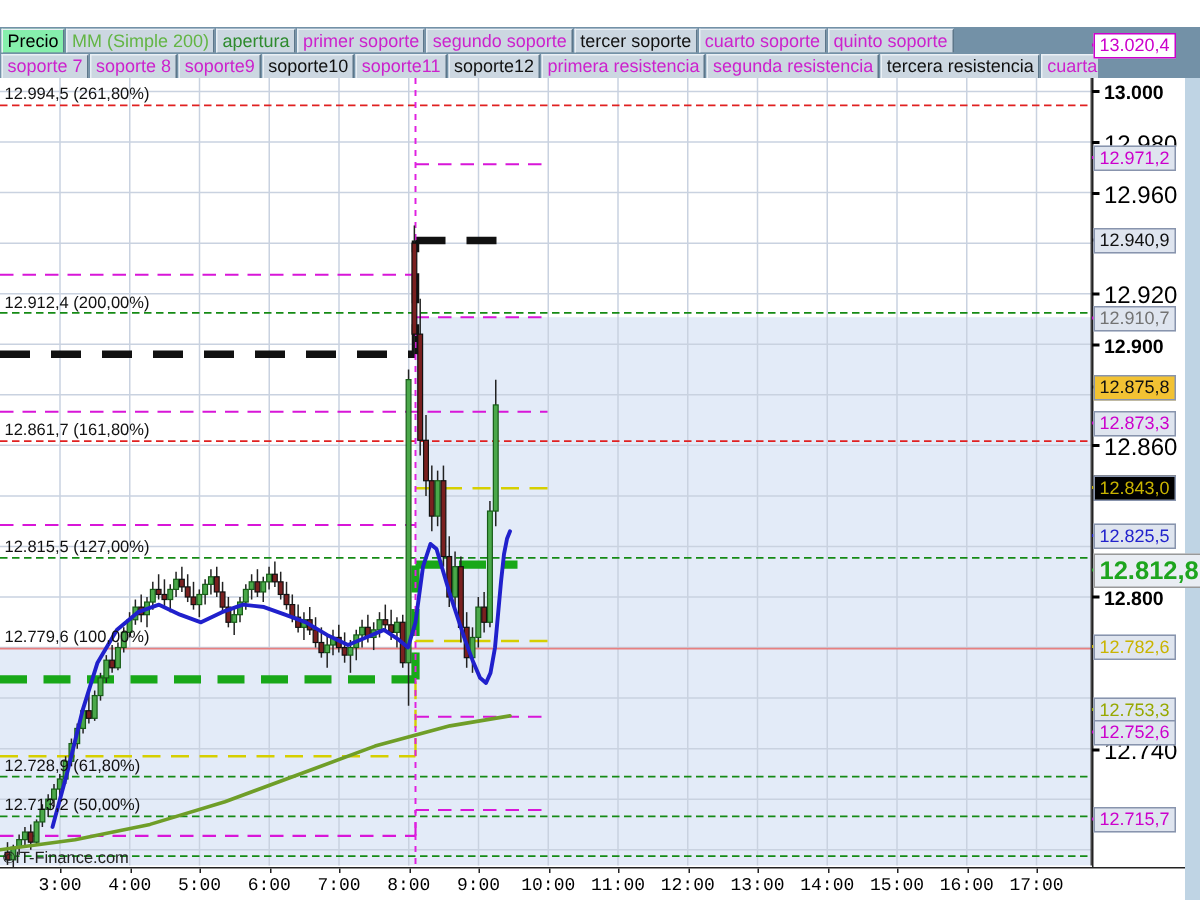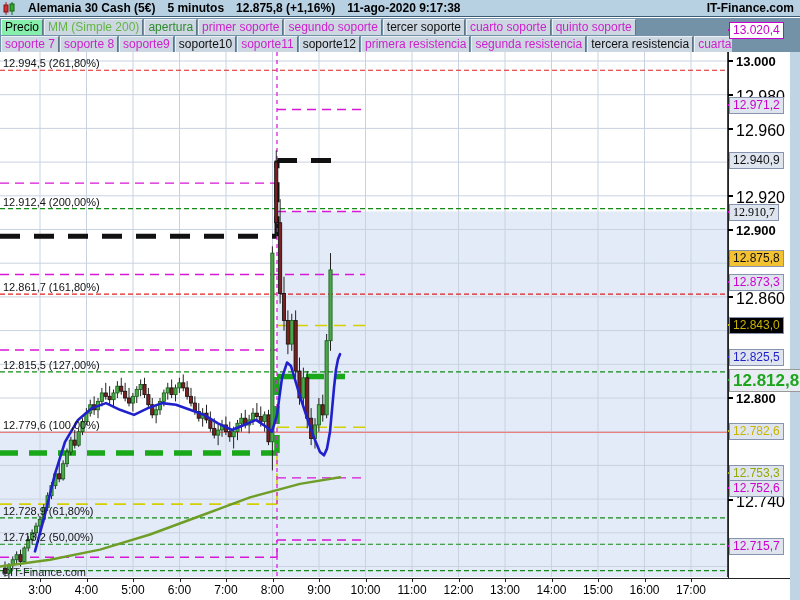--- a/index.html
+++ b/index.html
@@ -17,49 +17,34 @@
     white-space:nowrap;cursor:pointer;}
   .tbbtn.active{background:#86efac;}
   .plot{position:absolute;left:0;top:52px;}
   .fiblab{position:absolute;font-size:11px;color:#111;left:3px;white-space:nowrap;}
   .watermark{position:absolute;left:2px;top:566px;font-size:11px;color:#222;}
   .ypanel{position:absolute;left:728px;top:52px;width:62px;height:548px;background:#fff;
     border-left:1px solid #222;box-sizing:border-box;}
   .rstrip{position:absolute;left:790px;top:52px;width:10px;height:548px;background:#bfd4e4;}
   .xpanel{position:absolute;left:0;top:578px;width:790px;height:22px;background:#fff;
     border-top:1px solid #222;box-sizing:border-box;}
-  .xlab{position:absolute;top:4px;font-size:12px;color:#000;transform:translateX(-50%);}
+  .xlab{position:absolute;top:4px;font-size:12px;color:#000;transform:translateX(-50%);font-family:Liberation Mono, monospace;}
   .xtick{position:absolute;top:0;width:1px;height:3px;background:#222;}
   .ylab{position:absolute;left:736px;font-size:16px;color:#000;white-space:nowrap;}
   .ylab.bold{font-weight:bold;font-size:13px;}
   .ybox{position:absolute;left:729px;font-size:12px;line-height:13px;padding:1px 3px;
     background:#dfe5ef;border:1px solid #8894ad;white-space:nowrap;}
   .ybox.big{font-size:17px;font-weight:bold;line-height:19px;}
   .ytick{position:absolute;left:728px;width:5px;height:2px;}
 </style>
 </head>
 <body>
 
 <div class="root">
 
-  <div class="titlebar">
-    <span style="display:inline-flex;">
-      <svg width="13" height="13" viewBox="0 0 13 13">
-        <line x1="3" y1="0" x2="3" y2="13" stroke="#aa2222" stroke-width="1"></line>
-        <rect x="1" y="3" width="4" height="7" fill="#cc3333" stroke="#881111"></rect>
-        <line x1="9" y1="0" x2="9" y2="13" stroke="#117711" stroke-width="1"></line>
-        <rect x="7" y="2" width="4" height="7" fill="#33aa33" stroke="#116611"></rect>
-      </svg>
-    </span>
-    <span>Alemania 30 Cash (5€)</span>
-    <span>5 minutos</span>
-    <span>12.875,8 (+1,16%)</span>
-    <span>11-ago-2020 9:17:38</span>
-    <span class="brand">IT-Finance.com</span>
-  </div>
 
   <div class="toolbar">
     <div class="tbrow" id="tbrow1">
         <div class="tbbtn active" style="color: rgb(0, 0, 0);">Precio</div>
         <div class="tbbtn" style="color: rgb(99, 181, 69);">MM (Simple 200)</div>
         <div class="tbbtn" style="color: rgb(46, 139, 46);">apertura</div>
         <div class="tbbtn" style="color: rgb(204, 34, 204);">primer soporte</div>
         <div class="tbbtn" style="color: rgb(204, 34, 204);">segundo soporte</div>
         <div class="tbbtn" style="color: rgb(17, 17, 17);">tercer soporte</div>
         <div class="tbbtn" style="color: rgb(204, 34, 204);">cuarto soporte</div>
@@ -359,21 +344,21 @@
       <div class="ylab bold" style="top: 391px;">12.800</div>
       <div class="ytick" style="top: 499px; background: rgb(0, 0, 0);"></div>
       <div class="ylab" style="top: 493px;">12.740</div>
       <div class="ytick" style="top: 29px; background: rgb(204, 0, 204);"></div>
       <div class="ybox" style="top: 22px; color: rgb(204, 0, 204); background: rgb(255, 255, 255); border-color: rgb(204, 0, 204);">13.020,4</div>
       <div class="ytick" style="top: 104px; background: rgb(204, 0, 204);"></div>
       <div class="ybox" style="top: 97px; color: rgb(204, 0, 204); background: rgb(223, 229, 239); border-color: rgb(136, 148, 173);">12.971,2</div>
       <div class="ytick" style="top: 159px; background: rgb(17, 17, 17);"></div>
       <div class="ybox" style="top: 152px; color: rgb(17, 17, 17); background: rgb(223, 229, 239); border-color: rgb(136, 148, 173);">12.940,9</div>
       <div class="ytick" style="top: 211px; background: rgb(204, 0, 204);"></div>
-      <div class="ybox" style="top: 204px; color: #000000; background: rgb(223, 229, 239); border-color: rgb(136, 148, 173); font-family: Liberation Serif, serif;">12.910,7</div>
+      <div class="ybox" style="top: 204px; color: #737373; background: rgb(223, 229, 239); border-color: rgb(136, 148, 173);">12.910,7</div>
       <div class="ytick" style="top: 257px; background: rgb(17, 17, 17);"></div>
       <div class="ybox" style="top: 250px; color: rgb(17, 17, 17); background: rgb(242, 194, 51); border-color: rgb(136, 148, 173);">12.875,8</div>
       <div class="ytick" style="top: 281px; background: rgb(204, 0, 204);"></div>
       <div class="ybox" style="top: 274px; color: rgb(204, 0, 204); background: rgb(223, 229, 239); border-color: rgb(136, 148, 173);">12.873,3</div>
       <div class="ytick" style="top: 324px; background: rgb(201, 180, 0);"></div>
       <div class="ybox" style="top: 317px; color: rgb(201, 180, 0); background: #000000; border-color: rgb(136, 148, 173);">12.843,0</div>
       <div class="ytick" style="top: 356px; background: rgb(34, 34, 204);"></div>
       <div class="ybox" style="top: 349px; color: rgb(34, 34, 204); background: rgb(223, 229, 239); border-color: rgb(136, 148, 173);">12.825,5</div>
       <div class="ytick" style="top: 379px; background: rgb(30, 165, 30);"></div>
       <div class="ybox big" style="top: 369px; color: rgb(30, 165, 30); background: rgb(233, 237, 243); border-color: rgb(153, 153, 153);">12.812,8</div>

